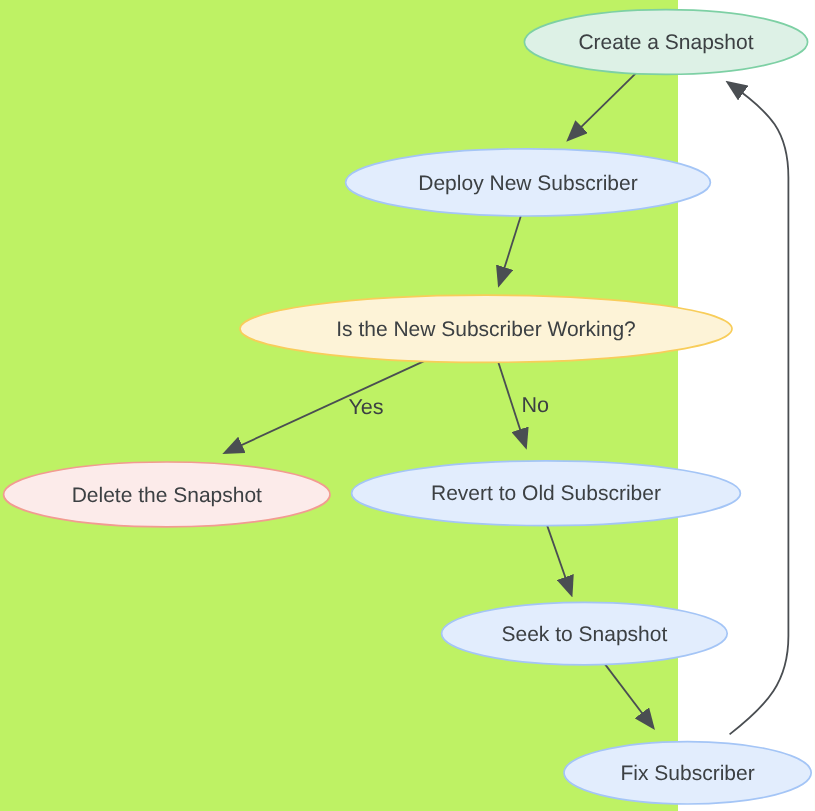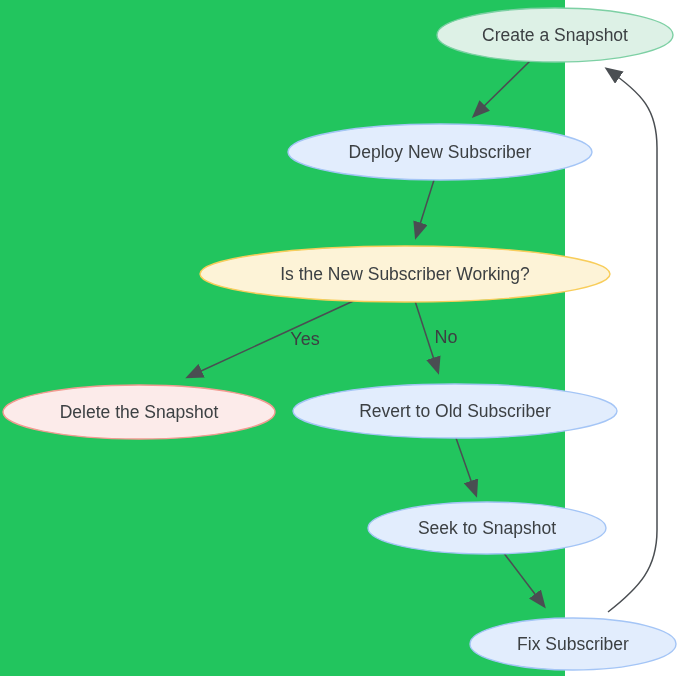--- a/index.html
+++ b/index.html
@@ -8,21 +8,21 @@
     background: #ffffff;
     width: 679px;
     height: 676px;
     overflow: hidden;
     font-family: "Liberation Sans", sans-serif;
   }
   #stage {
     position: relative;
     width: 565px;
     height: 676px;
-    background: #22c55e;
+    background: #bef264;
   }
   svg {
     display: block;
   }
   .node-shape {
     stroke-width: 1.4;
   }
   .node-label {
     font-family: "Liberation Sans", sans-serif;
     font-size: 17.5px;

